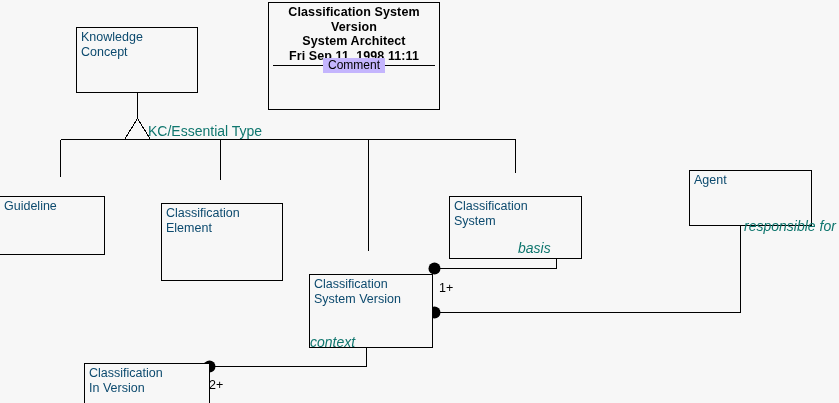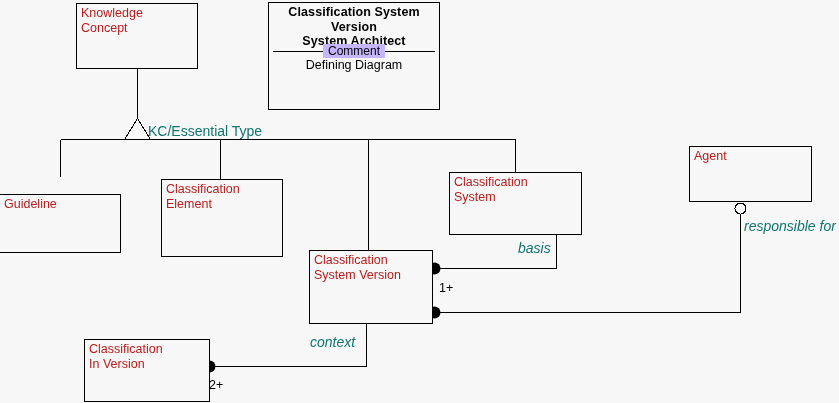--- a/index.html
+++ b/index.html
@@ -26,23 +26,24 @@
 
   
   .node {
     position: absolute;
     box-sizing: border-box;
     border: 1px solid #000000;
     background: #f7f7f7;
     padding: 2px 3px 0 4px;
     font-size: 12.5px;
     line-height: 14.5px;
-    color: #b91c1c;
+    color: #0c4a6e;
     white-space: pre-line;
     z-index: 3;
+    margin-top: 24px;
   }
 
   
   .title-block {
     position: absolute;
     box-sizing: border-box;
     border: 1px solid #000000;
     background: #f7f7f7;
     z-index: 3;
     text-align: center;
@@ -132,30 +133,30 @@
       <circle cx="434.5" cy="268.5" r="6"></circle>
       <circle cx="434.5" cy="312.5" r="6"></circle>
       <circle cx="209.5" cy="366.5" r="6"></circle>
     </g>
   </svg>
 
   <div class="title-block" style="left:268px; top:2px; width:172px; height:108px;">
     <div class="tline">Classification System</div>
     <div class="tline">Version</div>
     <div class="tline">System Architect</div>
+    <div class="tline">Fri Sep 11, 1998  11:11</div>
     <div class="comment-frame">
       <span class="comment-legend">Comment</span>
     </div>
-    <div class="comment-body">Defining Diagram</div>
   </div>
 
   <div class="node" style="left:76px; top:3px; width:122px; height:66px;">Knowledge
 Concept</div>
 
-  <div class="node" style="left:-1px; top:194px; width:122px; height:59px;">Guideline</div>
+  <div class="node" style="left:-1px; top:172px; width:106px; height:59px;">Guideline</div>
 
   <div class="node" style="left:161px; top:179px; width:122px; height:78px;">Classification
 Element</div>
 
   <div class="node" style="left:449px; top:172px; width:133px; height:63px;">Classification
 System</div>
 
   <div class="node" style="left:309px; top:250px; width:124px; height:74px;">Classification
 System Version</div>
 

